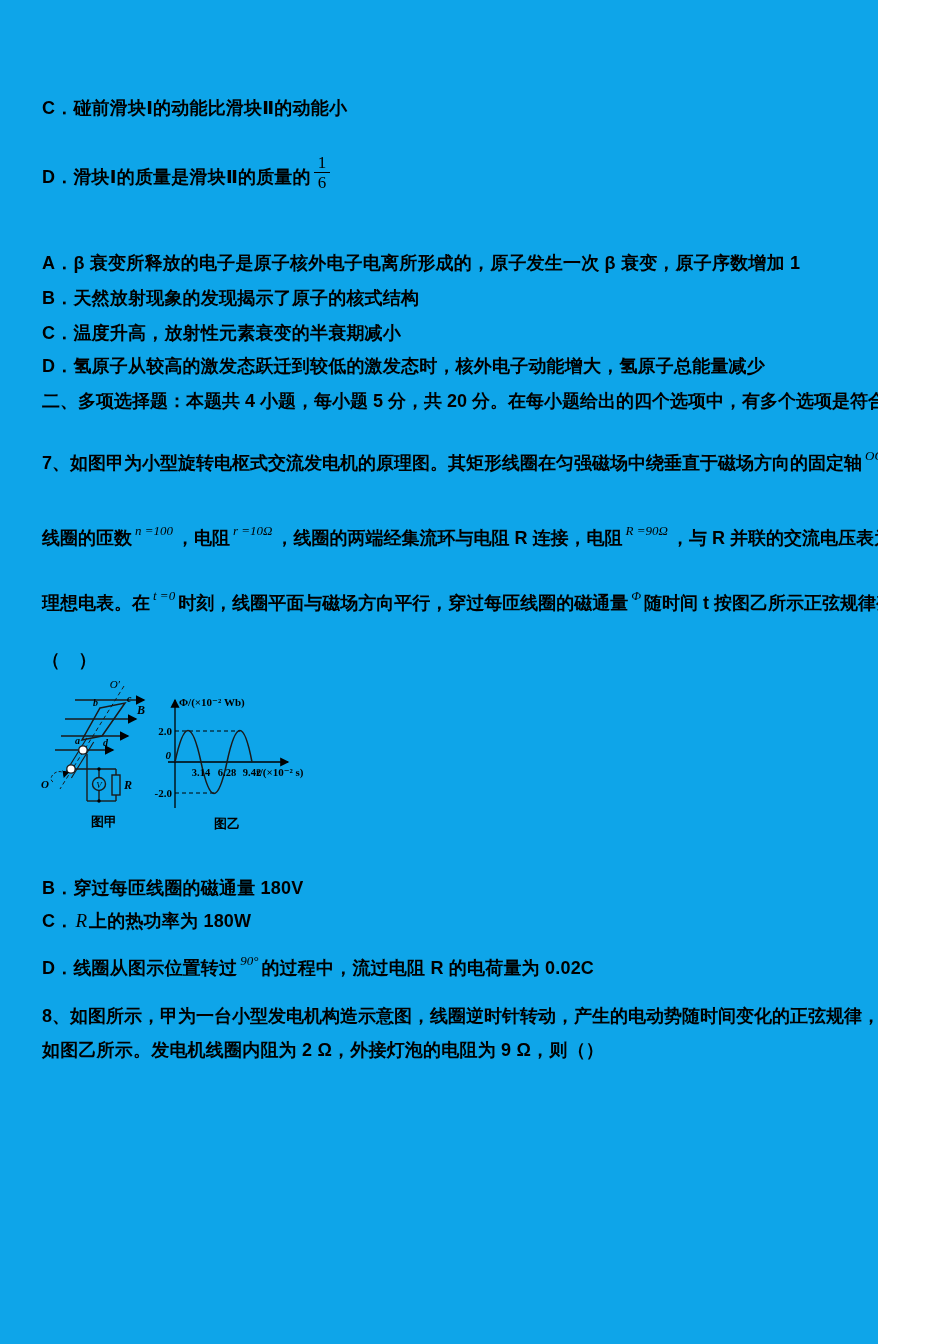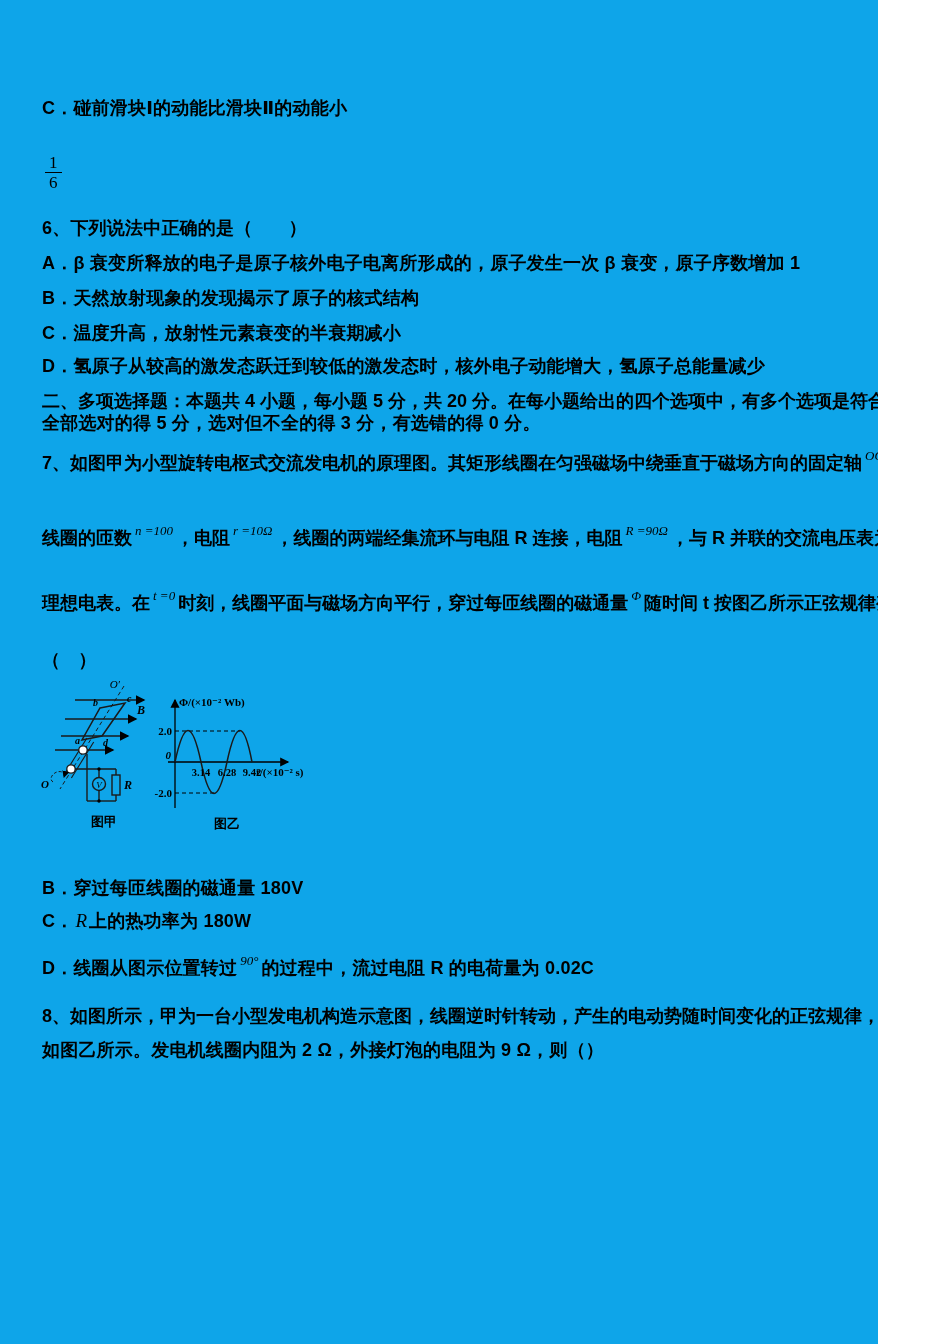--- a/index.html
+++ b/index.html
@@ -38,31 +38,29 @@
   .svg-num{font-family:"Liberation Serif","DejaVu Serif",serif;font-weight:bold;}
   .svg-cjk{font-family:"Liberation Sans","DejaVu Sans",sans-serif;font-weight:bold;}
 </style>
 </head>
 <body>
 
 <div class="page">
 
   <div class="line" style="top:95px">C．碰前滑块Ⅰ的动能比滑块Ⅱ的动能小</div>
   <div class="line" style="top:153px">
-    <span class="frac"><span class="num">1</span><span class="den">6</span></span>
+    <span>D．滑块Ⅰ的质量是滑块Ⅱ的质量的</span><span class="frac"><span class="num">1</span><span class="den">6</span></span>
   </div>
 
-  <div class="line" style="top:215px">6、下列说法中正确的是（　　）</div>
   <div class="line" style="top:250px">A．β 衰变所释放的电子是原子核外电子电离所形成的，原子发生一次 β 衰变，原子序数增加 1</div>
   <div class="line" style="top:285px">B．天然放射现象的发现揭示了原子的核式结构</div>
   <div class="line" style="top:353px">D．氢原子从较高的激发态跃迁到较低的激发态时，核外电子动能增大，氢原子总能量减少</div>
   <div class="line" style="top:320px">C．温度升高，放射性元素衰变的半衰期减小</div>
 
   <div class="line" style="top:388px;letter-spacing:0">二、多项选择题：本题共 4 小题，每小题 5 分，共 20 分。在每小题给出的四个选项中，有多个选项是符合题目要求的。</div>
-  <div class="line" style="top:410px">全部选对的得 5 分，选对但不全的得 3 分，有选错的得 0 分。</div>
 
   <div class="line" style="top:450px;letter-spacing:0">
     <span>7、如图甲为小型旋转电枢式交流发电机的原理图。其矩形线圈在匀强磁场中绕垂直于磁场方向的固定轴</span><span class="math">OO′</span><span>匀速转动，</span>
   </div>
   <div class="line" style="top:525px;letter-spacing:0">
     <span>线圈的匝数</span><span class="math">n =100</span><span>，电阻</span><span class="math">r =10Ω</span><span>，线圈的两端经集流环与电阻 R 连接，电阻</span><span class="math">R =90Ω</span><span>，与 R 并联的交流电压表为</span>
   </div>
   <div class="line" style="top:590px;letter-spacing:0">
     <span>理想电表。在</span><span class="math">t =0</span><span>时刻，线圈平面与磁场方向平行，穿过每匝线圈的磁通量</span><span class="math">Φ</span><span>随时间 t 按图乙所示正弦规律变化。则</span>
   </div>

